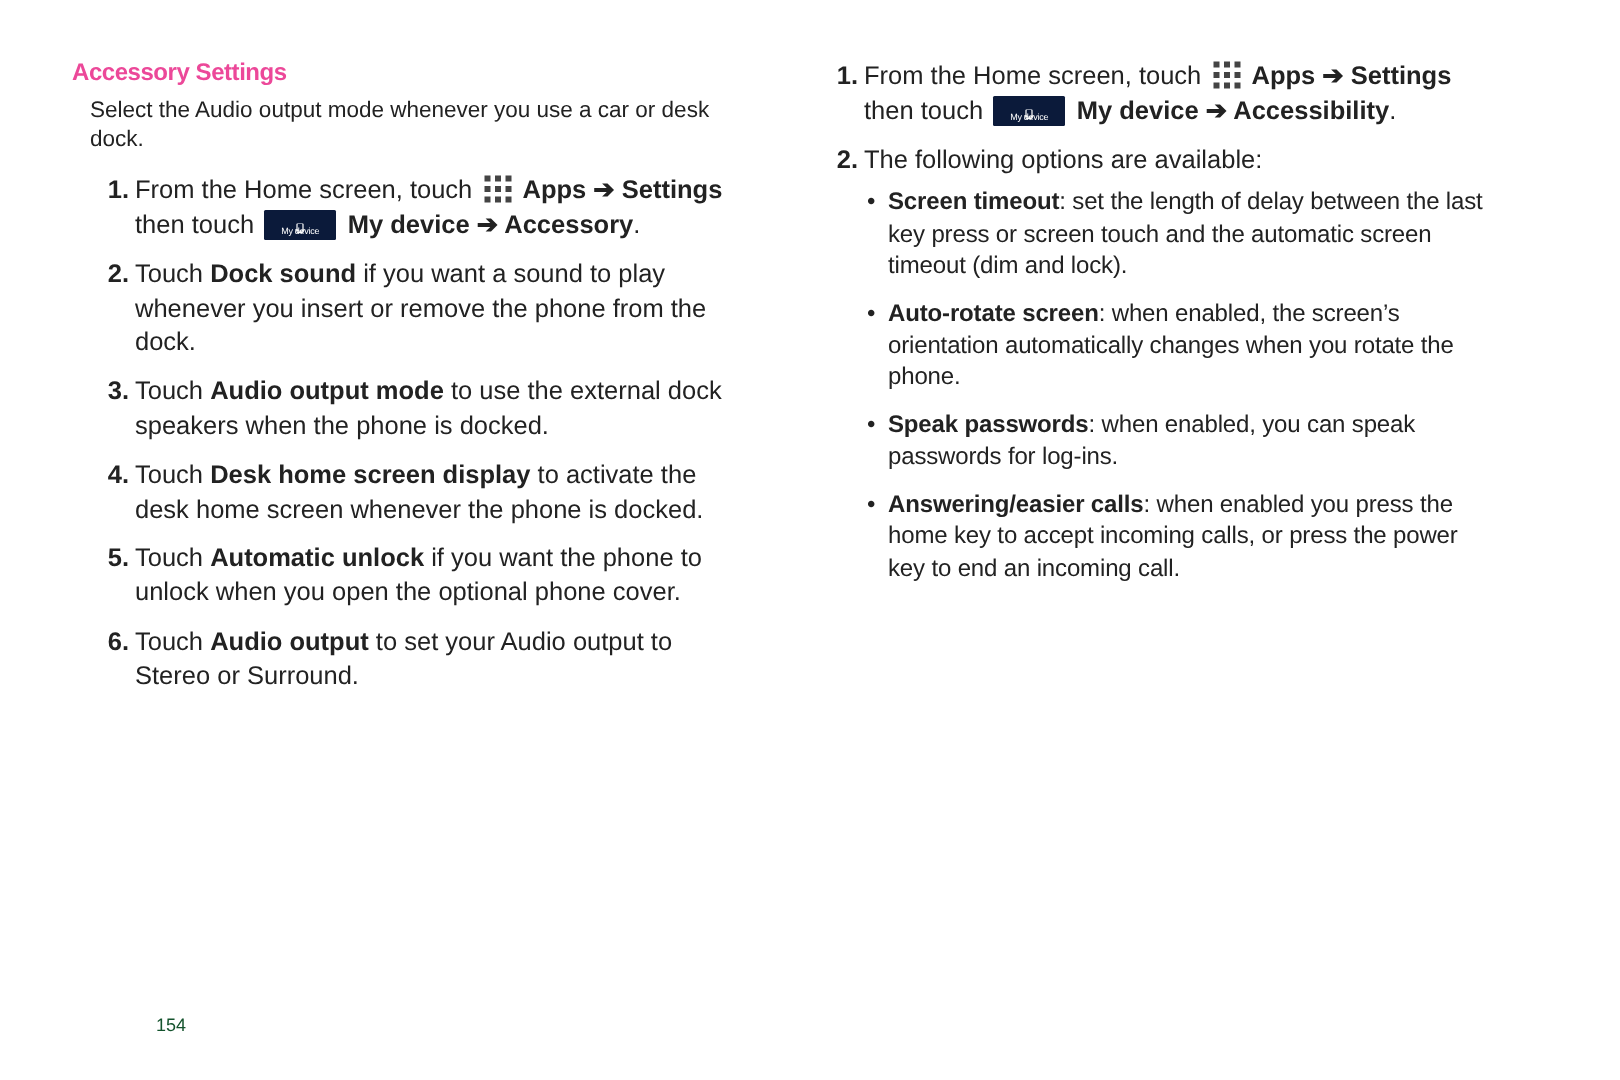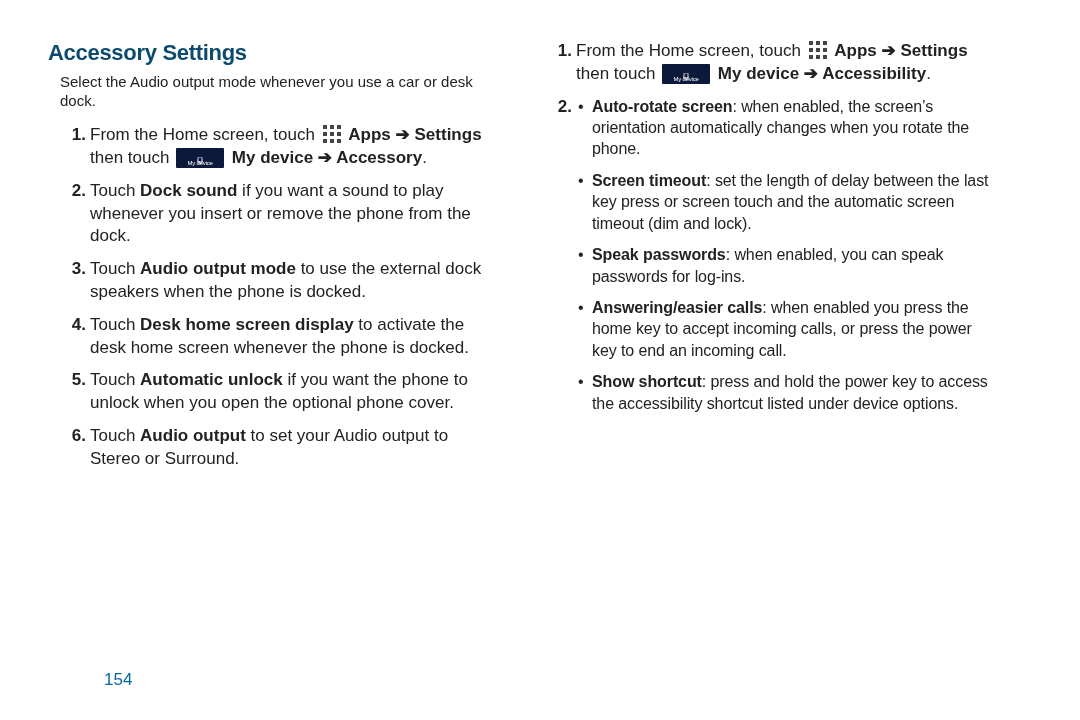--- a/index.html
+++ b/index.html
@@ -22,23 +22,23 @@
   }
   .col {
     width: 480px;
     padding-right: 24px;
     box-sizing: border-box;
   }
   .col + .col { padding-left: 6px; padding-right: 0; }
   h2 {
     font-family: Arial, Helvetica, sans-serif;
     font-weight: 800;
-    font-size: 22px;
+    font-size: 16px;
     letter-spacing: -0.3px;
-    color: #0c4a6e;
+    color: #ec4899;
     margin: 0 0 6px 0;
   }
   p.intro {
     margin: 4px 18px 14px 12px;
     font-size: 15px;
     line-height: 1.28;
   }
   ol {
     margin: 0 0 0 22px;
     padding: 0 8px 0 20px;
@@ -109,22 +109,22 @@
     font-size: 6px;
     line-height: 7px;
     letter-spacing: -0.2px;
     color: #fff;
     text-align: center;
   }
   .pagenum {
     position: absolute;
     left: 104px;
     bottom: 30px;
-    font-size: 17px;
-    color: #0369a1;
+    font-size: 12px;
+    color: #14532d;
   }
 </style>
 </head>
 <body>
 
 <div class="page">
 
   <div class="col">
     <h2>Accessory Settings</h2>
     <p class="intro">Select the Audio output mode whenever you use a car or desk dock.</p>
@@ -199,26 +199,26 @@
         <br>
         <span>then touch </span><span class="icon-mydevice"><span class="ph"><svg viewBox="0 0 12 8">
                 <rect x="4" y="0" width="4" height="6" rx="0.6" fill="none" stroke="#fff" stroke-width="0.8"></rect>
                 <path d="M3 4 A5 5 0 0 0 9 4" fill="none" stroke="#fff" stroke-width="0.7"></path>
               </svg></span><span class="lbl">My device</span></span>
         <b>My device ➔ Accessibility</b><span>.</span>
       </li>
 
       <li>
         <span class="num">2.</span>
+        <span>The following options are available:</span>
 
         <ul class="bullets">
+          <li><b>Screen timeout</b><span>: set the length of delay between the last key press or screen touch and the automatic screen timeout (dim and lock).</span></li>
           <li><b>Auto-rotate screen</b><span>: when enabled, the screen’s orientation automatically changes when you rotate the phone.</span></li>
-          <li><b>Screen timeout</b><span>: set the length of delay between the last key press or screen touch and the automatic screen timeout (dim and lock).</span></li>
           <li><b>Speak passwords</b><span>: when enabled, you can speak passwords for log-ins.</span></li>
           <li><b>Answering/easier calls</b><span>: when enabled you press the home key to accept incoming calls, or press the power key to end an incoming call.</span></li>
-          <li><b>Show shortcut</b><span>: press and hold the power key to access the accessibility shortcut listed under device options.</span></li>
         </ul>
       </li>
     </ol>
   </div>
 
   <div class="pagenum">154</div>
 </div>
 
 </body></html>

